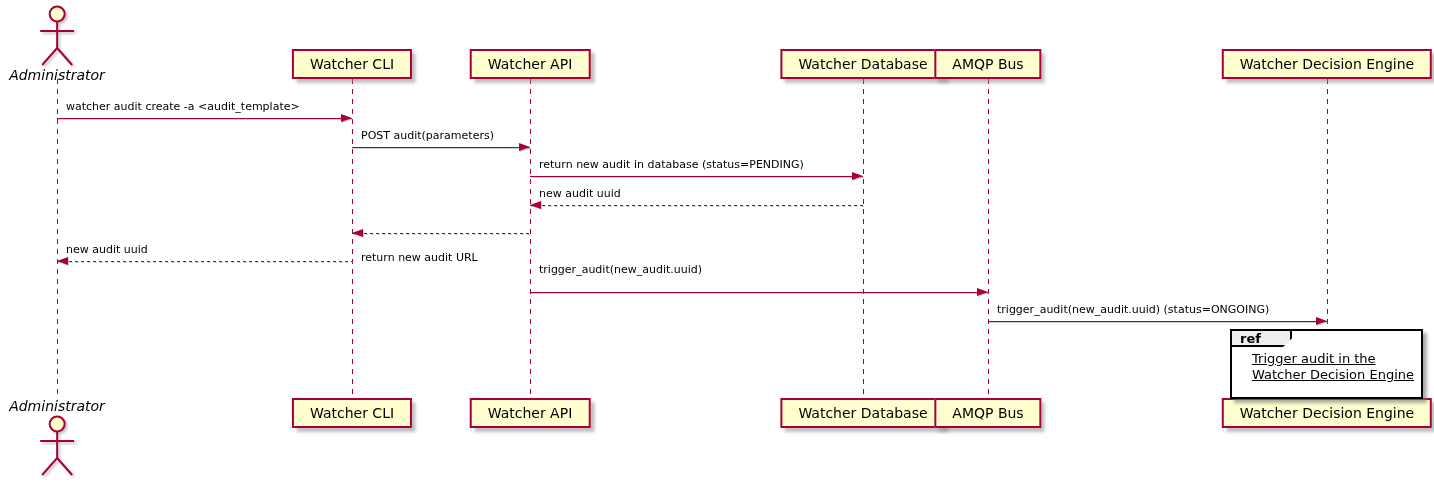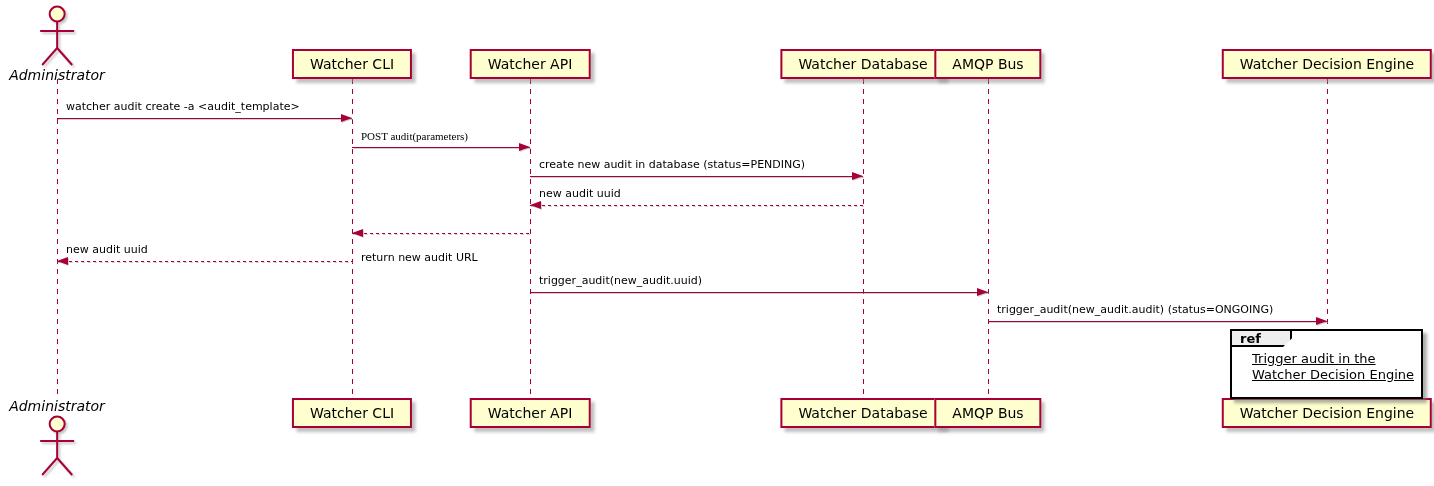--- a/index.html
+++ b/index.html
@@ -68,51 +68,51 @@
     <div class="lifeline" style="left: 987.5px; top: 79px; height: 319px;"></div>
     <div class="lifeline" style="left: 1326.5px; top: 79px; height: 319px;"></div>
     <div class="message">
       <div class="msg-line solid" style="left: 57px; top: 118px; width: 295px;"></div>
       <div class="arrowhead right" style="top: 114px; left: 341px;"></div>
       <div class="msg-label" style="left: 66px; top: 99px;">watcher audit create -a &lt;audit_template&gt;</div>
     </div>
     <div class="message">
       <div class="msg-line solid" style="left: 352px; top: 147px; width: 178px;"></div>
       <div class="arrowhead right" style="top: 143px; left: 519px;"></div>
-      <div class="msg-label" style="left: 361px; top: 128px; font-family: Liberation Serif, serif;">POST audit(parameters)</div>
+      <div class="msg-label" style="left: 361px; top: 128px;">POST audit(parameters)</div>
     </div>
     <div class="message">
       <div class="msg-line solid" style="left: 530px; top: 176px; width: 333px;"></div>
       <div class="arrowhead right" style="top: 172px; left: 852px;"></div>
-      <div class="msg-label" style="left: 539px; top: 157px;">create new audit in database (status=PENDING)</div>
+      <div class="msg-label" style="left: 539px; top: 157px;">return new audit in database (status=PENDING)</div>
     </div>
     <div class="message">
       <div class="msg-line dashed" style="left: 530px; top: 205px; width: 333px;"></div>
       <div class="arrowhead left" style="top: 201px; left: 530px;"></div>
       <div class="msg-label" style="left: 539px; top: 186px;">new audit uuid</div>
     </div>
     <div class="message">
       <div class="msg-line dashed" style="left: 352px; top: 233px; width: 178px;"></div>
       <div class="arrowhead left" style="top: 229px; left: 352px;"></div>
       <div class="msg-label" style="left: 361px; top: 214px; margin-top: 36px;">return new audit URL</div>
     </div>
     <div class="message">
       <div class="msg-line dashed" style="left: 57px; top: 261px; width: 295px;"></div>
       <div class="arrowhead left" style="top: 257px; left: 57px;"></div>
       <div class="msg-label" style="left: 66px; top: 242px;">new audit uuid</div>
     </div>
     <div class="message">
       <div class="msg-line solid" style="left: 530px; top: 292px; width: 458px;"></div>
       <div class="arrowhead right" style="top: 288px; left: 977px;"></div>
-      <div class="msg-label" style="left: 539px; top: 273px;">trigger_audit(new_audit.uuid)</div>
+      <div class="msg-label" style="left: 539px; top: 262px;">trigger_audit(new_audit.uuid)</div>
     </div>
     <div class="message">
       <div class="msg-line solid" style="left: 988px; top: 321px; width: 339px;"></div>
       <div class="arrowhead right" style="top: 317px; left: 1316px;"></div>
-      <div class="msg-label" style="left: 997px; top: 302px;">trigger_audit(new_audit.audit) (status=ONGOING)</div>
+      <div class="msg-label" style="left: 997px; top: 302px;">trigger_audit(new_audit.uuid) (status=ONGOING)</div>
     </div>
     <div class="actor-wrap" style="left: 57px; top: 4px;">
       <svg width="50" height="63" viewBox="0 0 50 63" class="actor-svg">
         <circle cx="25" cy="10" r="7.5" fill="#FEFECE" stroke="#A80036" stroke-width="2"></circle>
         <line x1="25" y1="17.5" x2="25" y2="44" stroke="#A80036" stroke-width="2"></line>
         <line x1="8" y1="27" x2="42" y2="27" stroke="#A80036" stroke-width="2"></line>
         <line x1="25" y1="44" x2="10" y2="61" stroke="#A80036" stroke-width="2"></line>
         <line x1="25" y1="44" x2="40" y2="61" stroke="#A80036" stroke-width="2"></line>
       </svg>
       <div class="actor-label">Administrator</div>

